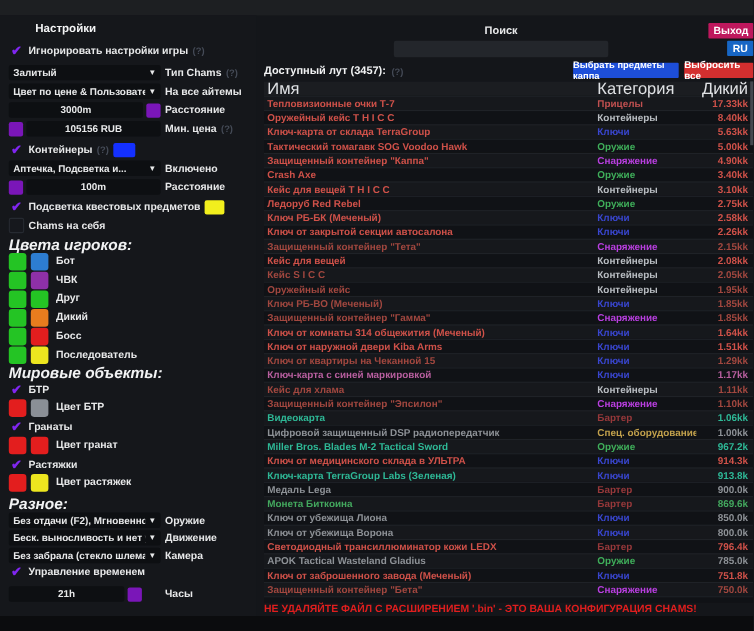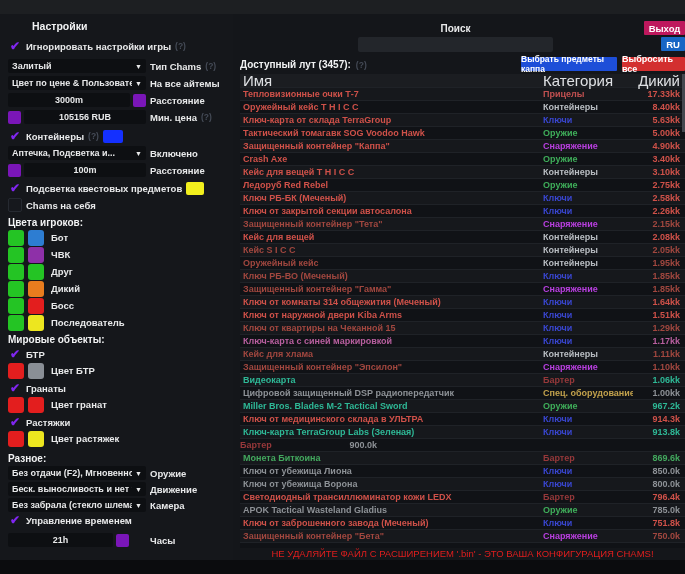--- a/index.html
+++ b/index.html
@@ -9,21 +9,21 @@
     font-family:"Liberation Sans", sans-serif; color:#e8e9ea;
     -webkit-font-smoothing:antialiased;
   }
   .top-strip { position:absolute; left:0; top:0; right:0; height:14px; background:#1d1f22; }
   .bottom-strip { position:absolute; left:0; bottom:0; right:0; height:14px; background:#0b0c0e; }
 
   
   .left-panel { position:absolute; left:0; top:14px; width:233px; bottom:14px; background:#15171b; }
   .panel-title { position:absolute; left:32px; top:6px; font-size:10.5px; font-weight:bold; color:#f2f3f4; }
   .lrow { position:absolute; left:8px; right:2px; height:16px; display:flex; align-items:center; gap:4px; }
-  .sec-title { font-size:10px; font-weight:bold; color:#f2f3f4; }
+  .sec-title { font-size:14px; font-weight:bold; color:#f2f3f4;font-style:italic; }
 
   .cb { width:14px; height:14px; flex:0 0 14px; display:flex; align-items:center; justify-content:center; }
   .cb.checked::before { content:"✔"; color:#8026f0; font-size:12px; font-weight:bold; }
   .cb.un { background:#16181d; border:1px solid #262a31; border-radius:2px; }
   .lbl { font-size:9.5px; font-weight:bold; color:#e8e9ea; white-space:nowrap; }
   .help { font-size:8.5px; font-weight:bold; color:#454b57; }
 
   .field { width:138px; flex:0 0 138px; display:flex; align-items:center; gap:3px; }
   .dd { width:138px; flex:0 0 138px; height:14px; background:#0d0f12; border-radius:2px;
         display:flex; align-items:center; padding:0 4px; overflow:hidden; }
@@ -63,21 +63,21 @@
 
   .t-red  { color:#cf5149; } .t-dim { color:#a1473f; } .t-gray { color:#8d9196; }
   .t-teal { color:#2eb896; } .t-green { color:#43a85e; } .t-pink { color:#b85f9f; }
   .c-scopes { color:#c05050; } .c-containers { color:#b9bdc2; } .c-keys { color:#3946d0; }
   .c-weapons { color:#3fae5a; } .c-gear { color:#b93fe0; } .c-barter { color:#96383a; }
   .c-special { color:#c2a14c; }
 
   .scroll-thumb { position:absolute; right:0; top:74px; width:3px; height:58px; background:#44484f; }
 
   .warning { position:absolute; left:240px; right:0; bottom:14px; height:12px; line-height:12px;
-             text-align:center; font-size:9.5px; font-weight:normal; color:#e01e1e; white-space:nowrap; }
+             text-align:left; font-size:9.5px; font-weight:bold; color:#e01e1e; white-space:nowrap; }
 </style>
 </head>
 <body>
 
 <div class="top-strip"></div>
 
 <div class="left-panel">
   <div class="panel-title">Настройки</div>
 
   <div class="lrow" style="top:24px;">
@@ -445,20 +445,21 @@
         <span class="td col-price t-red">914.3k</span>
       </div>
 
       <div class="tr">
         <span class="td col-name t-teal">Ключ-карта TerraGroup Labs (Зеленая)</span>
         <span class="td col-cat c-keys">Ключи</span>
         <span class="td col-price t-teal">913.8k</span>
       </div>
 
       <div class="tr">
+        <span class="td col-name t-gray">Медаль Lega</span>
         <span class="td col-cat c-barter">Бартер</span>
         <span class="td col-price t-gray">900.0k</span>
       </div>
 
       <div class="tr">
         <span class="td col-name t-green">Монета Биткоина</span>
         <span class="td col-cat c-barter">Бартер</span>
         <span class="td col-price t-green">869.6k</span>
       </div>
 

